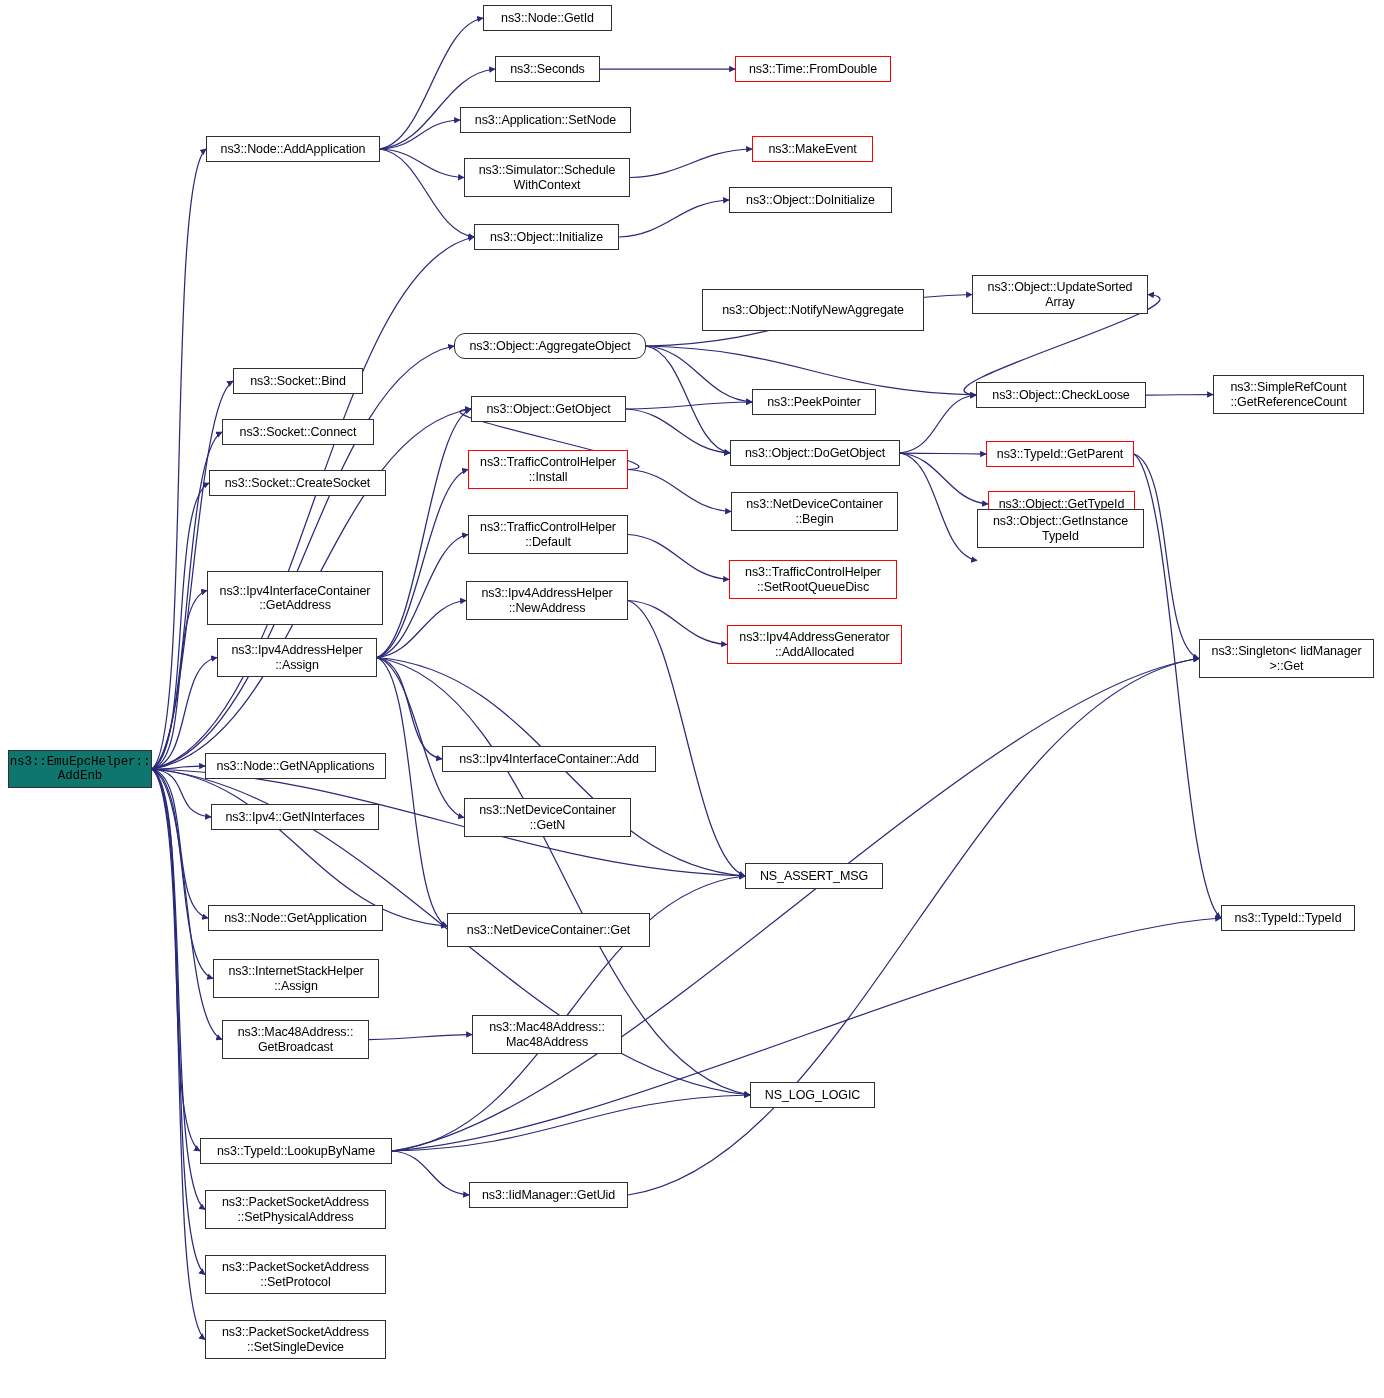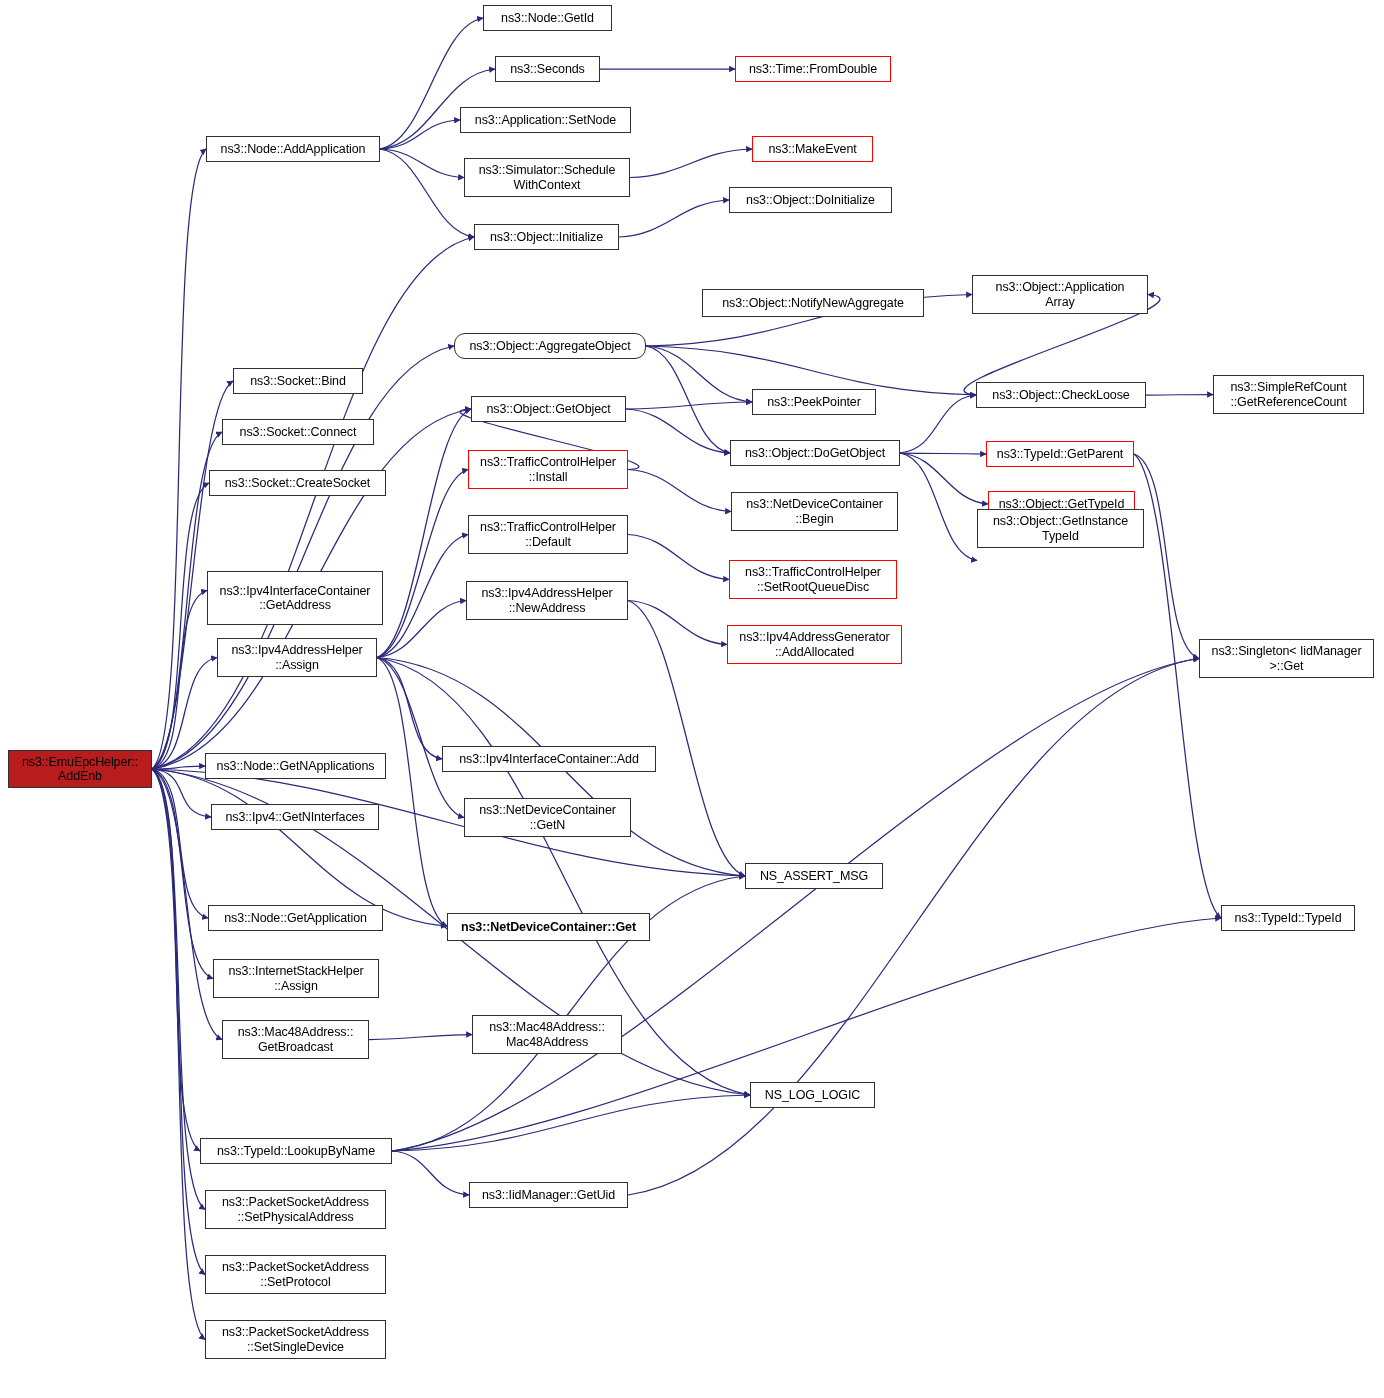--- a/index.html
+++ b/index.html
@@ -29,22 +29,23 @@
     display:flex;
     align-items:center;
     justify-content:center;
     text-align:center;
     white-space:pre-line;
     letter-spacing:-0.1px;
     z-index:3;
   }
   .node.red{ border-color:#ff0000; }
   .node.root{
-    background:#b91c1c;
+    background:#0f766e;
     border-color:#303030;
+    font-family:Liberation Mono, monospace;
   }
   .node .lbl{display:block;padding:0 3px;}
 </style>
 </head>
 <body>
 
 <div id="canvas">
   <svg id="edge-layer" viewBox="0 0 1384 1398" width="1384" height="1398">
     <defs>
       <marker id="arrow" viewBox="0 0 10 10" refX="9" refY="5" markerWidth="5.2" markerHeight="5.2" orient="auto-start-reverse">
@@ -124,22 +125,22 @@
       <div class="node" style="left: 483px; top: 5px; width: 129px; height: 26px;"><span class="lbl">ns3::Node::GetId</span></div>
       <div class="node" style="left: 495px; top: 56px; width: 105px; height: 26px;"><span class="lbl">ns3::Seconds</span></div>
       <div class="node red" style="left: 735px; top: 56px; width: 156px; height: 26px;"><span class="lbl">ns3::Time::FromDouble</span></div>
       <div class="node" style="left: 460px; top: 107px; width: 171px; height: 26px;"><span class="lbl">ns3::Application::SetNode</span></div>
       <div class="node" style="left: 206px; top: 136px; width: 174px; height: 26px;"><span class="lbl">ns3::Node::AddApplication</span></div>
       <div class="node" style="left: 464px; top: 158px; width: 166px; height: 39px;"><span class="lbl">ns3::Simulator::Schedule
 WithContext</span></div>
       <div class="node red" style="left: 752px; top: 136px; width: 121px; height: 26px;"><span class="lbl">ns3::MakeEvent</span></div>
       <div class="node" style="left: 729px; top: 187px; width: 163px; height: 26px;"><span class="lbl">ns3::Object::DoInitialize</span></div>
       <div class="node" style="left: 474px; top: 224px; width: 145px; height: 26px;"><span class="lbl">ns3::Object::Initialize</span></div>
-      <div class="node" style="left: 702px; top: 289px; width: 222px; height: 28px;"><span class="lbl">ns3::Object::NotifyNewAggregate</span></div>
-      <div class="node" style="left: 972px; top: 275px; width: 176px; height: 39px;"><span class="lbl">ns3::Object::Application
+      <div class="node" style="left: 702px; top: 289px; width: 222px; height: 42px;"><span class="lbl">ns3::Object::NotifyNewAggregate</span></div>
+      <div class="node" style="left: 972px; top: 275px; width: 176px; height: 39px;"><span class="lbl">ns3::Object::UpdateSorted
 Array</span></div>
       <div class="node" style="left: 454px; top: 333px; width: 192px; height: 26px; border-radius: 11px;"><span class="lbl">ns3::Object::AggregateObject</span></div>
       <div class="node" style="left: 233px; top: 368px; width: 130px; height: 26px;"><span class="lbl">ns3::Socket::Bind</span></div>
       <div class="node" style="left: 752px; top: 389px; width: 124px; height: 26px;"><span class="lbl">ns3::PeekPointer</span></div>
       <div class="node" style="left: 1213px; top: 375px; width: 151px; height: 39px;"><span class="lbl">ns3::SimpleRefCount
 ::GetReferenceCount</span></div>
       <div class="node" style="left: 976px; top: 382px; width: 170px; height: 26px;"><span class="lbl">ns3::Object::CheckLoose</span></div>
       <div class="node" style="left: 471px; top: 396px; width: 155px; height: 26px;"><span class="lbl">ns3::Object::GetObject</span></div>
       <div class="node" style="left: 222px; top: 419px; width: 152px; height: 26px;"><span class="lbl">ns3::Socket::Connect</span></div>
       <div class="node" style="left: 730px; top: 440px; width: 170px; height: 26px;"><span class="lbl">ns3::Object::DoGetObject</span></div>
@@ -167,21 +168,21 @@
       <div class="node" style="left: 217px; top: 638px; width: 160px; height: 39px;"><span class="lbl">ns3::Ipv4AddressHelper
 ::Assign</span></div>
       <div class="node" style="left: 442px; top: 746px; width: 214px; height: 26px;"><span class="lbl">ns3::Ipv4InterfaceContainer::Add</span></div>
       <div class="node" style="left: 205px; top: 753px; width: 181px; height: 26px;"><span class="lbl">ns3::Node::GetNApplications</span></div>
       <div class="node" style="left: 464px; top: 798px; width: 167px; height: 39px;"><span class="lbl">ns3::NetDeviceContainer
 ::GetN</span></div>
       <div class="node" style="left: 211px; top: 804px; width: 168px; height: 26px;"><span class="lbl">ns3::Ipv4::GetNInterfaces</span></div>
       <div class="node" style="left: 745px; top: 863px; width: 138px; height: 26px;"><span class="lbl">NS_ASSERT_MSG</span></div>
       <div class="node" style="left: 1221px; top: 905px; width: 134px; height: 26px;"><span class="lbl">ns3::TypeId::TypeId</span></div>
       <div class="node" style="left: 208px; top: 905px; width: 175px; height: 26px;"><span class="lbl">ns3::Node::GetApplication</span></div>
-      <div class="node" style="left: 447px; top: 913px; width: 203px; height: 28px; font-weight: bold;"><span class="lbl">ns3::NetDeviceContainer::Get</span></div>
+      <div class="node" style="left: 447px; top: 913px; width: 203px; height: 34px;"><span class="lbl">ns3::NetDeviceContainer::Get</span></div>
       <div class="node" style="left: 213px; top: 959px; width: 166px; height: 39px;"><span class="lbl">ns3::InternetStackHelper
 ::Assign</span></div>
       <div class="node" style="left: 222px; top: 1020px; width: 147px; height: 39px;"><span class="lbl">ns3::Mac48Address::
 GetBroadcast</span></div>
       <div class="node" style="left: 472px; top: 1015px; width: 150px; height: 39px;"><span class="lbl">ns3::Mac48Address::
 Mac48Address</span></div>
       <div class="node" style="left: 750px; top: 1082px; width: 125px; height: 26px;"><span class="lbl">NS_LOG_LOGIC</span></div>
       <div class="node" style="left: 200px; top: 1138px; width: 192px; height: 26px;"><span class="lbl">ns3::TypeId::LookupByName</span></div>
       <div class="node" style="left: 469px; top: 1182px; width: 159px; height: 26px;"><span class="lbl">ns3::IidManager::GetUid</span></div>
       <div class="node" style="left: 205px; top: 1190px; width: 181px; height: 39px;"><span class="lbl">ns3::PacketSocketAddress

